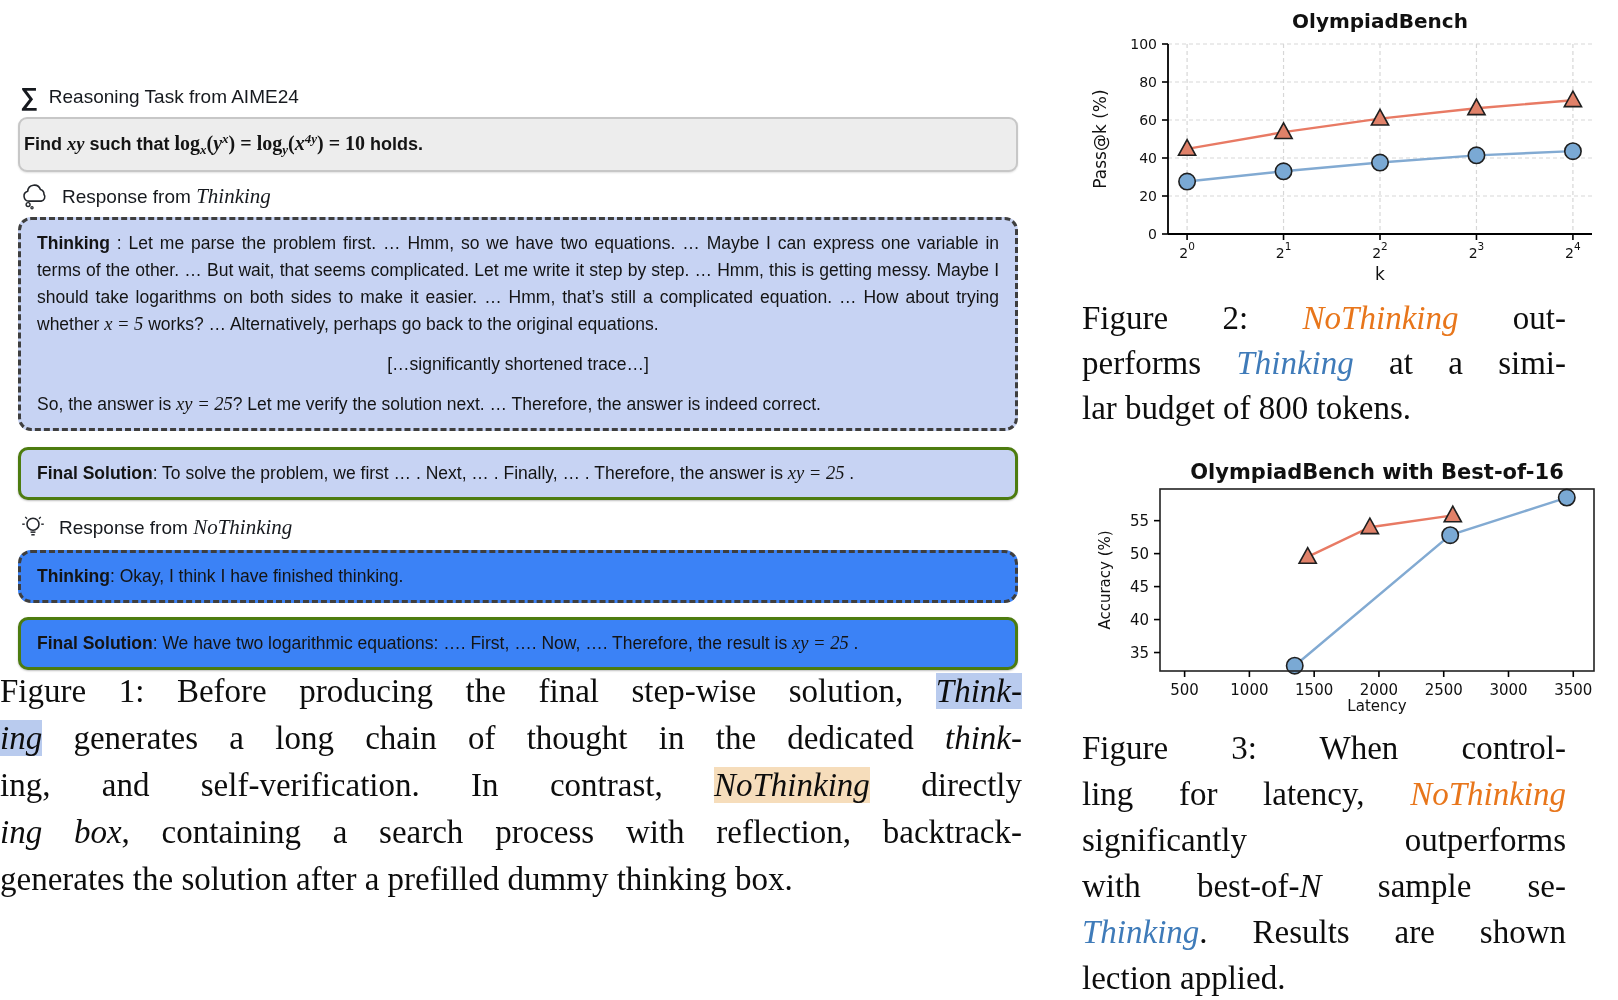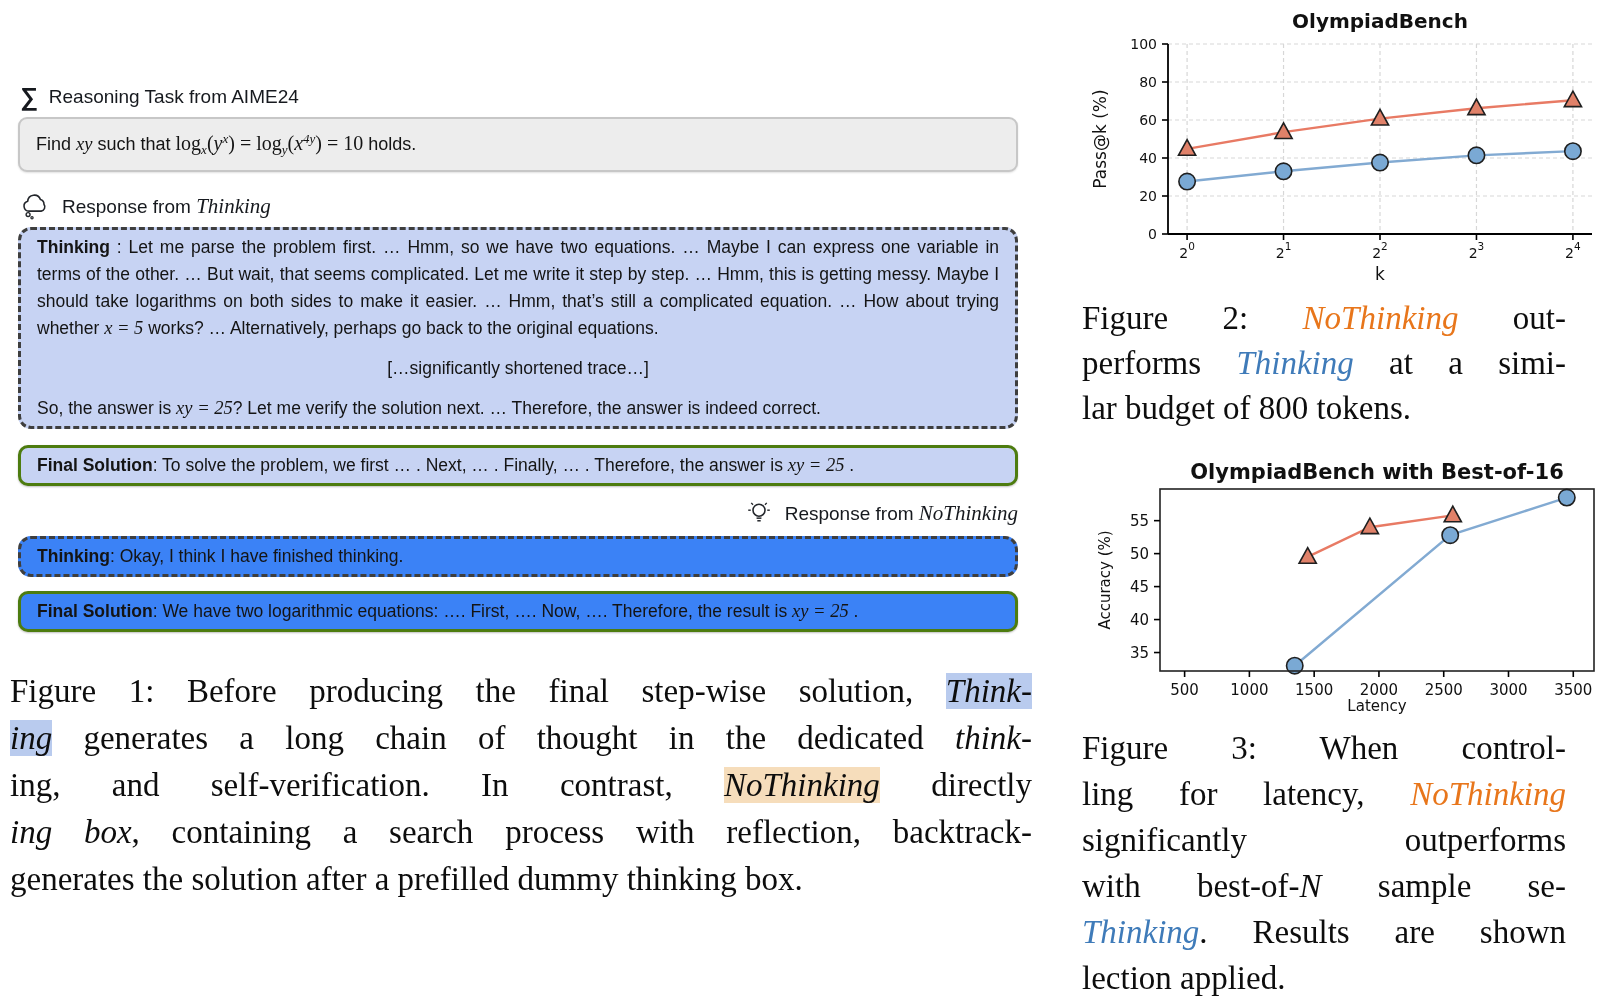--- a/index.html
+++ b/index.html
@@ -7,45 +7,45 @@
        font-family:"Liberation Sans",sans-serif;color:#141414;}
 
   
   .left-col{position:absolute;left:18px;top:84px;width:1000px;}
   .sec-header{display:flex;align-items:center;gap:11px;font-size:19px;font-weight:500;
               color:#16191e;margin:0 0 8px 2px;}
   .sigma{font-size:25px;font-weight:600;line-height:1;}
   .icon-svg{flex:0 0 auto;display:block;}
   .serif-it{font-family:"Liberation Serif",serif;font-style:italic;font-size:21px;}
   .qbox{background:#ededed;border:2px solid #c7c7c7;border-radius:9px;
-        padding:12px 16px;font-size:18px;margin-bottom:20px;
-        box-shadow:0 1px 2px rgba(0,0,0,.12);}
+        padding:12px 4px;font-size:18px;margin-bottom:10px;
+        box-shadow:0 1px 2px rgba(0,0,0,.12);font-weight:bold;}
   .math{font-family:"Liberation Serif",serif;font-size:20px;}
   .math .it, .m-it{font-family:"Liberation Serif",serif;font-style:italic;}
   .math sub{font-size:13px;font-style:italic;vertical-align:-4px;}
   .math sup{font-size:13px;font-style:italic;vertical-align:7px;}
   .inline-math{font-family:"Liberation Serif",serif;font-style:italic;font-size:18.5px;}
-  .rbox{border-radius:13px;padding:4px 16px;font-size:17.5px;line-height:27px;}
+  .rbox{border-radius:13px;padding:10px 16px;font-size:17.5px;line-height:27px;}
   .dashed{border:3px dashed #3e3e3e;}
   .solid{border:3px solid #4d7c0f;border-radius:10px;box-shadow:0 1px 2px rgba(0,0,0,.25);}
   .bg-blue{background:#c7d3f3;}
   .bg-orange{background:#3b82f6;}
   .just{text-align:justify;}
   .center-line{text-align:center;margin:13px 0;}
   .box-blue-think{margin-bottom:16px;}
   .box-blue-final{margin-bottom:12px;}
   .box-orange-think{margin-bottom:14px;}
   .box-orange-final{margin-bottom:0;}
   .hdr2{margin:4px 0 7px 2px;gap:12px;}
-  .hdr3{margin:10px 0 8px 0;justify-content:flex-end;}
+  .hdr3{margin:10px 0 8px 0;}
   b.lbl{font-weight:700;}
 
   
   .caption{font-family:"Liberation Serif",serif;font-size:33px;color:#0d0d0d;}
-  .fig1-caption{position:absolute;left:10px;top:668px;width:1022px;line-height:47px;}
+  .fig1-caption{position:absolute;left:0;top:668px;width:1022px;line-height:47px;}
   .cap-line{text-align:justify;text-align-last:justify;white-space:normal;}
   .cap-line.last{text-align:left;text-align-last:auto;}
   .cap-it{font-style:italic;}
   .hl-b{background:#b9cbee;}
   .hl-o{background:#f6ddbb;}
   .name-orange{color:#e8761b;font-style:italic;}
   .name-blue{color:#3f7bb9;font-style:italic;}
 
   
   .right-col{position:absolute;left:1080px;top:4px;width:538px;}

